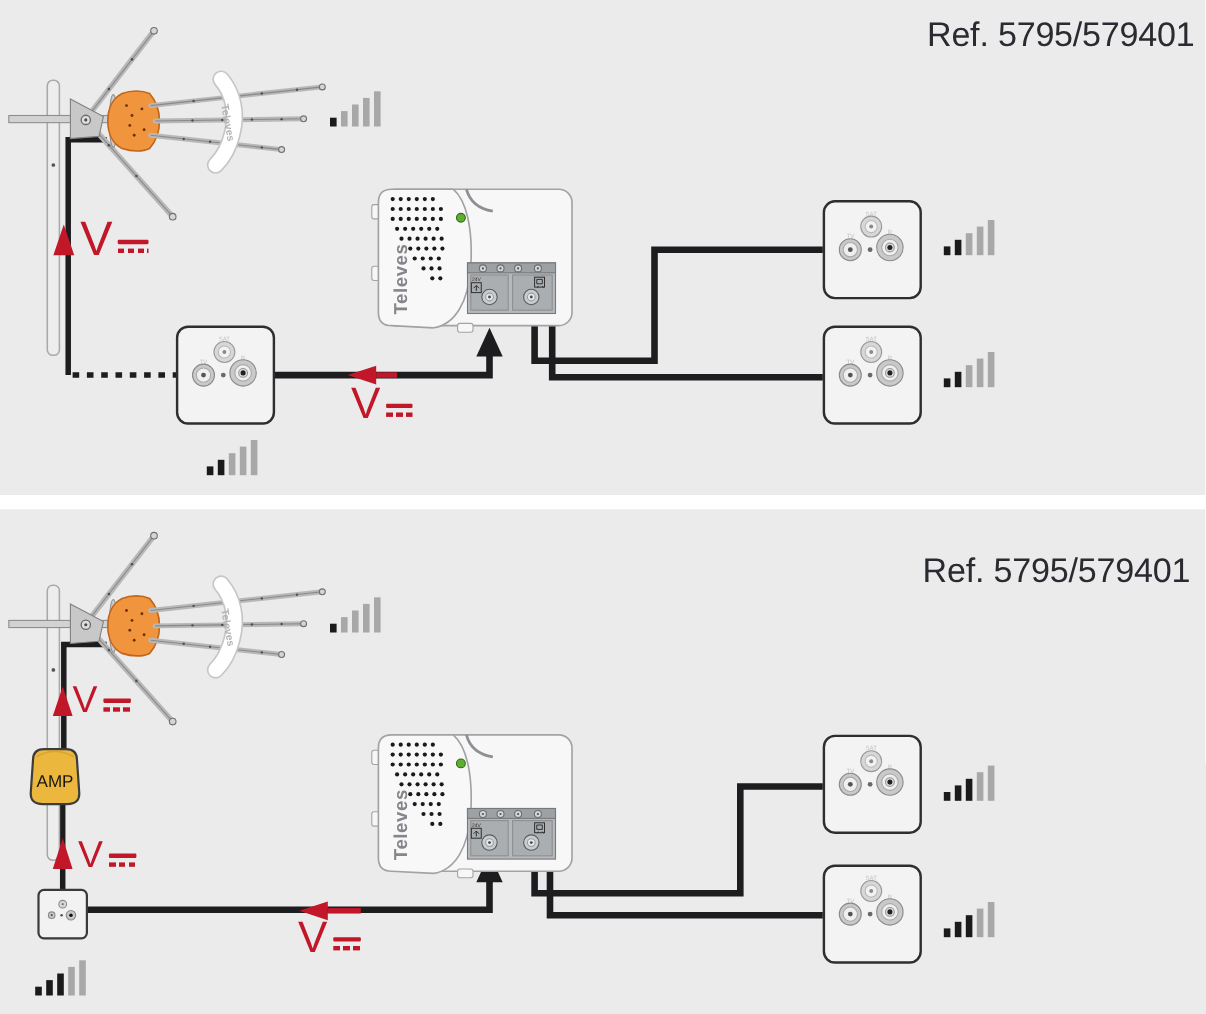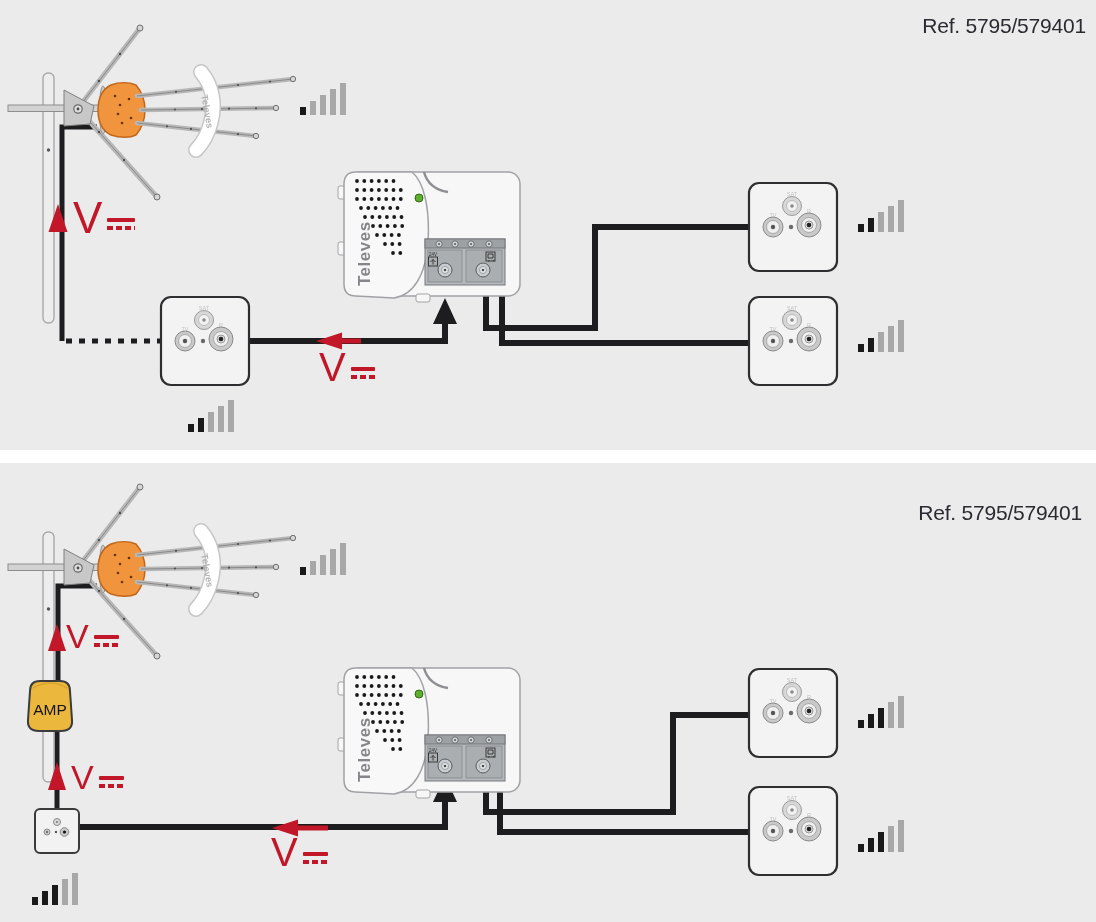--- a/index.html
+++ b/index.html
@@ -2,21 +2,21 @@
 <html><head>
 <meta charset="utf-8">
 <style>
   html,body{margin:0;padding:0;background:#fff;}
   .stage{position:relative;width:1096px;height:922px;background:#ffffff;overflow:hidden;
          font-family:"Liberation Sans",sans-serif;}
   .panel{position:absolute;left:0;width:1096px;background:#ebebec;overflow:hidden;}
   #panel1{top:0;height:450px;}
   #panel2{top:463px;height:459px;}
   .panel svg.scene{position:absolute;left:0;top:0;}
-  .ref{position:absolute;color:#2a2a31;font-size:21px;letter-spacing:-0.2px;white-space:nowrap;}
+  .ref{position:absolute;color:#2a2a31;font-size:31px;letter-spacing:-0.2px;white-space:nowrap;}
   .vlabel{position:absolute;display:flex;align-items:flex-end;color:#c11728;}
   .vlabel .v{line-height:0.78;font-weight:400;}
   .dc{display:inline-block;margin-left:5px;}
   .dc-top{height:4px;background:#c11728;margin-bottom:4px;border-radius:1px;}
   .dc-bot{height:4px;background:repeating-linear-gradient(90deg,#c11728 0 6px,transparent 6px 9px);}
 </style>
 </head>
 <body>
 
 <svg style="position:absolute;width:0;height:0" aria-hidden="true">

